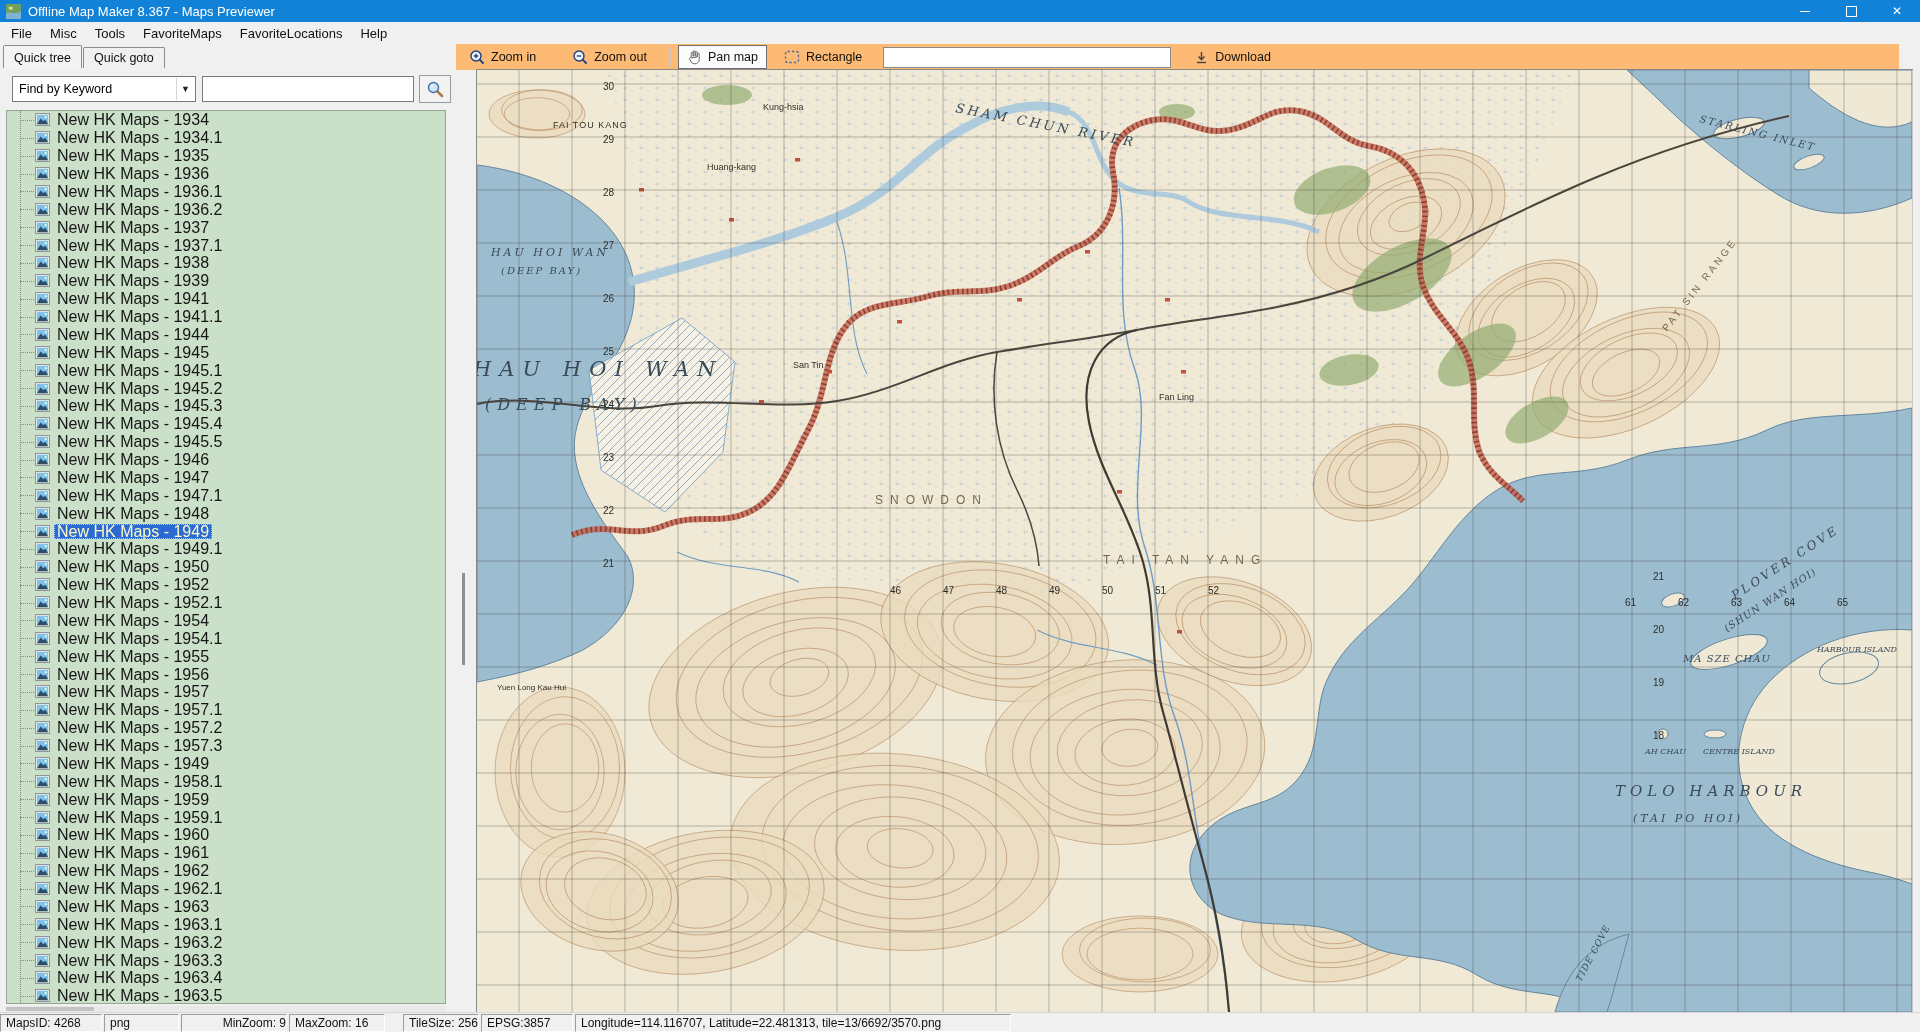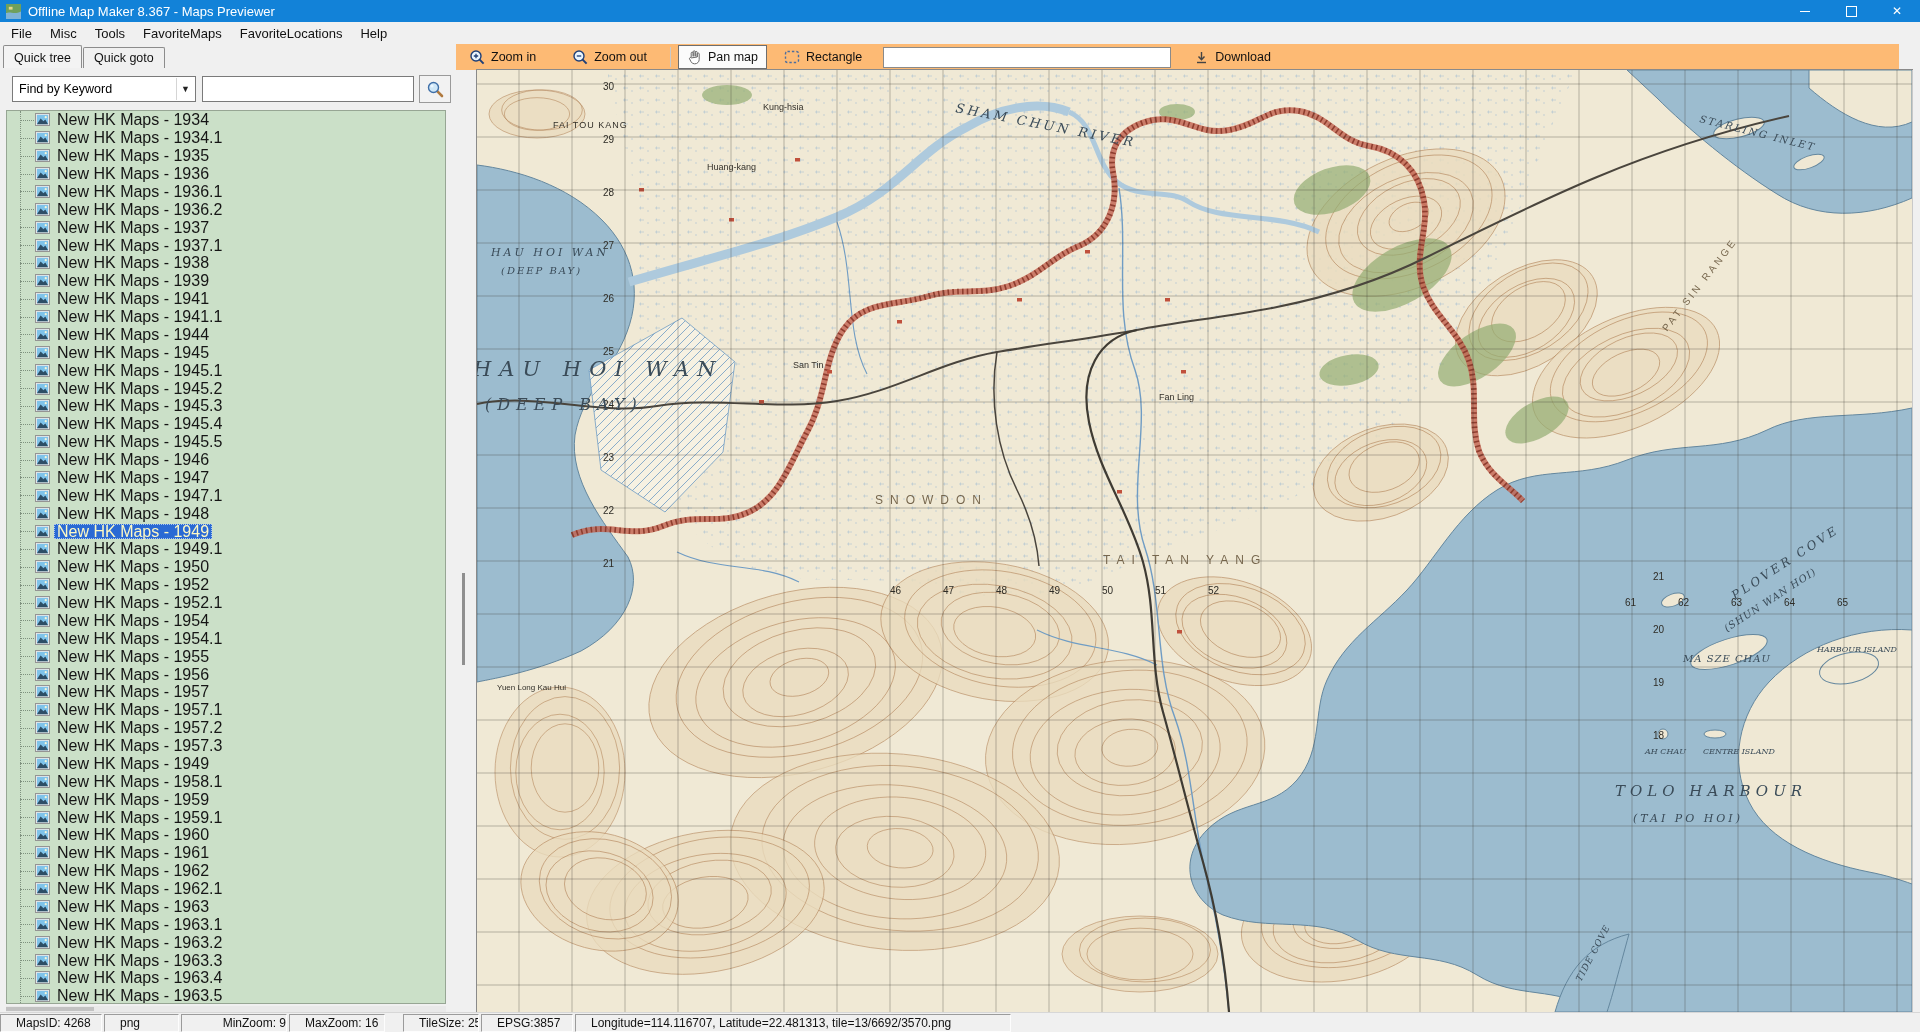--- a/index.html
+++ b/index.html
@@ -60,21 +60,21 @@
        border-top:1px solid #8a8a8a;overflow:hidden;background:#f0e9d5}
   #rightstrip{position:absolute;left:1912px;top:70px;width:8px;height:942px;background:#f0f0f0;border-left:1px solid #c9c9c9;box-sizing:border-box}
   .ml-sea{font-family:"DejaVu Serif",serif;font-style:italic;fill:#3a4b58}
   .ml-land{font-family:"Liberation Sans",sans-serif;fill:#6b5a40;opacity:.9}
   .ml-vil{font-family:"Liberation Sans",sans-serif;fill:#33302a}
   .ml-grid{font-family:"Liberation Sans",sans-serif;fill:#2e2c26}
   
   #statusbar{position:absolute;left:0;top:1012px;width:1920px;height:20px;background:#f0f0f0;
              border-top:1px solid #d7d7d7;display:flex;align-items:flex-start;padding-top:0}
   .scell{border:1px solid;border-color:#9b9b9b #fdfdfd #fdfdfd #9b9b9b;margin:1px 2px 0 0;font-size:12px;
-         line-height:16px;height:18px;box-sizing:border-box;padding-left:15px;white-space:nowrap;overflow:hidden;color:#111}
+         line-height:16px;height:18px;box-sizing:border-box;padding-left:5px;white-space:nowrap;overflow:hidden;color:#111}
 </style>
 </head>
 <body>
 
 <div id="titlebar">
   <svg id="appicon" viewBox="0 0 16 16">
     <rect width="16" height="16" fill="#e8e4d2"></rect>
     <rect x="0" y="0" width="16" height="10" fill="#6fa05c"></rect>
     <path d="M0 10 C4 7 8 12 16 8 L16 16 L0 16 Z" fill="#7fb3d6"></path>
     <rect x="3" y="3" width="4" height="3" fill="#e6d88a"></rect>

